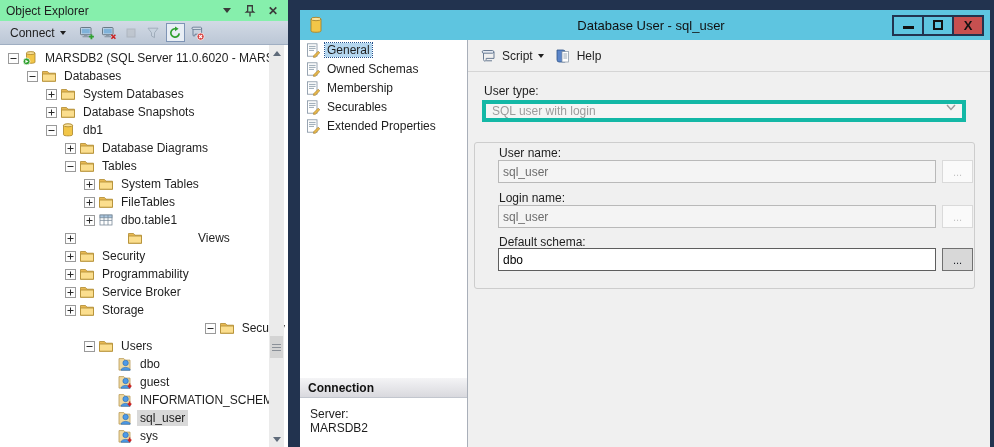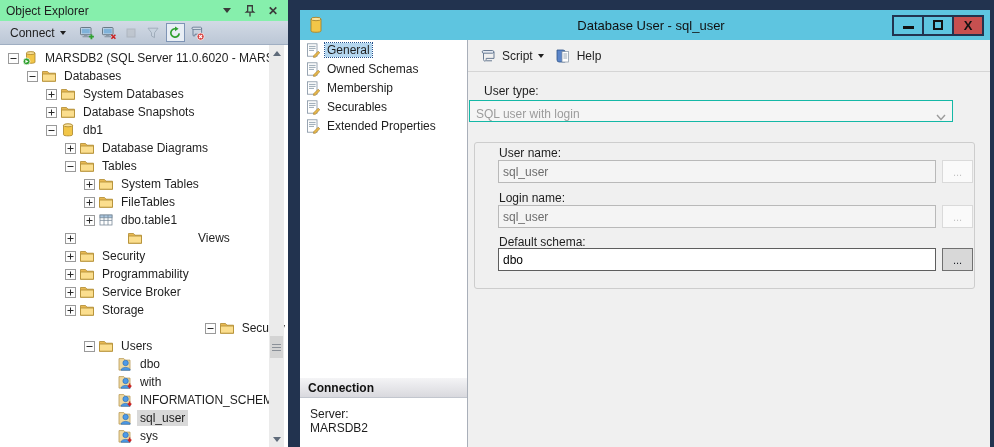--- a/index.html
+++ b/index.html
@@ -61,21 +61,21 @@
   .pi-lbl.sel { background:#B5D7F0; outline:1px dotted #23508C; }
   .conn-block { position:absolute; left:0; right:0; top:338px; }
   .conn-info { padding:9px 0 0 10px; font-size:12px; color:#1e1e1e; line-height:14px; }
 
   .dlg-right { flex:1; background:#F0F0F0; display:flex; flex-direction:column; }
   .dlg-toolbar { height:32px; display:flex; align-items:center; padding-left:11px; border-bottom:1px solid #D5D5D5; gap:10px; }
   .tb-btn { display:inline-flex; align-items:center; gap:5px; font-size:12px; color:#1e1e1e; cursor:default; }
   .tb-btn .icon svg { width:18px; height:16px; display:block; }
   .dlg-content { position:relative; flex:1; }
   .lbl { position:absolute; font-size:12px; color:#1e1e1e; }
-  .combo { position:absolute; left:1px; top:28px; width:484px; height:22px; background:#F5F5F5; border:1px solid #14b8a6; display:flex; align-items:flex-end; padding:0 6px; font-size:12px; color:#9C9C9C; }
+  .combo { position:absolute; left:14px; top:28px; width:484px; height:22px; background:#F5F5F5; border:4px solid #14b8a6; display:flex; align-items:flex-start; padding:0 6px; font-size:12px; color:#9C9C9C; }
   .combo-arrow { margin-left:auto; } .combo-arrow svg { width:10px; height:7px; display:block; }
   .groupbox { position:absolute; left:6px; top:70px; width:501px; height:147px; border:1px solid #CDCDCD; border-radius:3px; }
   .field { position:absolute; height:23px; width:438px; left:30px; font-family:"Liberation Sans",sans-serif; font-size:12px; padding:0 4px; }
   .field.off { background:#F4F4F4; border:1px solid #B9B9B9; color:#6D6D6D; }
   .field.on  { background:#FFFFFF; border:1px solid #5E5E5E; color:#000; }
   .browse { position:absolute; left:474px; width:31px; height:23px; font-family:"Liberation Sans",sans-serif; font-size:11px; line-height:10px; cursor:default; }
   .browse.off { background:#FAFAFA; border:1px solid #DADADA; color:#C4C4C4; }
   .browse.on  { background:#D8D8D8; border:1px solid #707070; color:#20242B; }
   .lbl-uname { left:31px; top:74px; }  .inp-uname { top:88px; }  .br-uname { top:88px; }
   .lbl-lname { left:31px; top:119px; } .inp-lname { top:133px; } .br-lname { top:133px; }
@@ -439,21 +439,21 @@
         <div class="tree-row" style="padding-left: 103px;">
           <span class="tree-exp"></span>
           <span class="tree-ico">
             <svg viewBox="0 0 16 16">
               <path d="M2 2.6 h4.8 l1.4 1.5 H13 v10 H2 Z" fill="#EFD9A0" stroke="#B99B55" stroke-width="0.8"></path>
               <circle cx="8.6" cy="7" r="2.7" fill="#4D9BE8" stroke="#2F6FB4" stroke-width="0.7"></circle>
               <path d="M4 14.2 C4 10.6 13.2 10.6 13.2 14.2 Z" fill="#4D9BE8" stroke="#2F6FB4" stroke-width="0.7"></path>
               <path d="M12.6 9.6 v3.6 M10.9 11.6 l1.7 1.9 1.7-1.9" stroke="#CC2222" stroke-width="1.5" fill="none"></path>
             </svg>
           </span>
-          <span class="tree-lbl">with</span>
+          <span class="tree-lbl">guest</span>
         </div>
         <div class="tree-row" style="padding-left: 103px;">
           <span class="tree-exp"></span>
           <span class="tree-ico">
             <svg viewBox="0 0 16 16">
               <path d="M2 2.6 h4.8 l1.4 1.5 H13 v10 H2 Z" fill="#EFD9A0" stroke="#B99B55" stroke-width="0.8"></path>
               <circle cx="8.6" cy="7" r="2.7" fill="#4D9BE8" stroke="#2F6FB4" stroke-width="0.7"></circle>
               <path d="M4 14.2 C4 10.6 13.2 10.6 13.2 14.2 Z" fill="#4D9BE8" stroke="#2F6FB4" stroke-width="0.7"></path>
               <path d="M12.6 9.6 v3.6 M10.9 11.6 l1.7 1.9 1.7-1.9" stroke="#CC2222" stroke-width="1.5" fill="none"></path>
             </svg>

